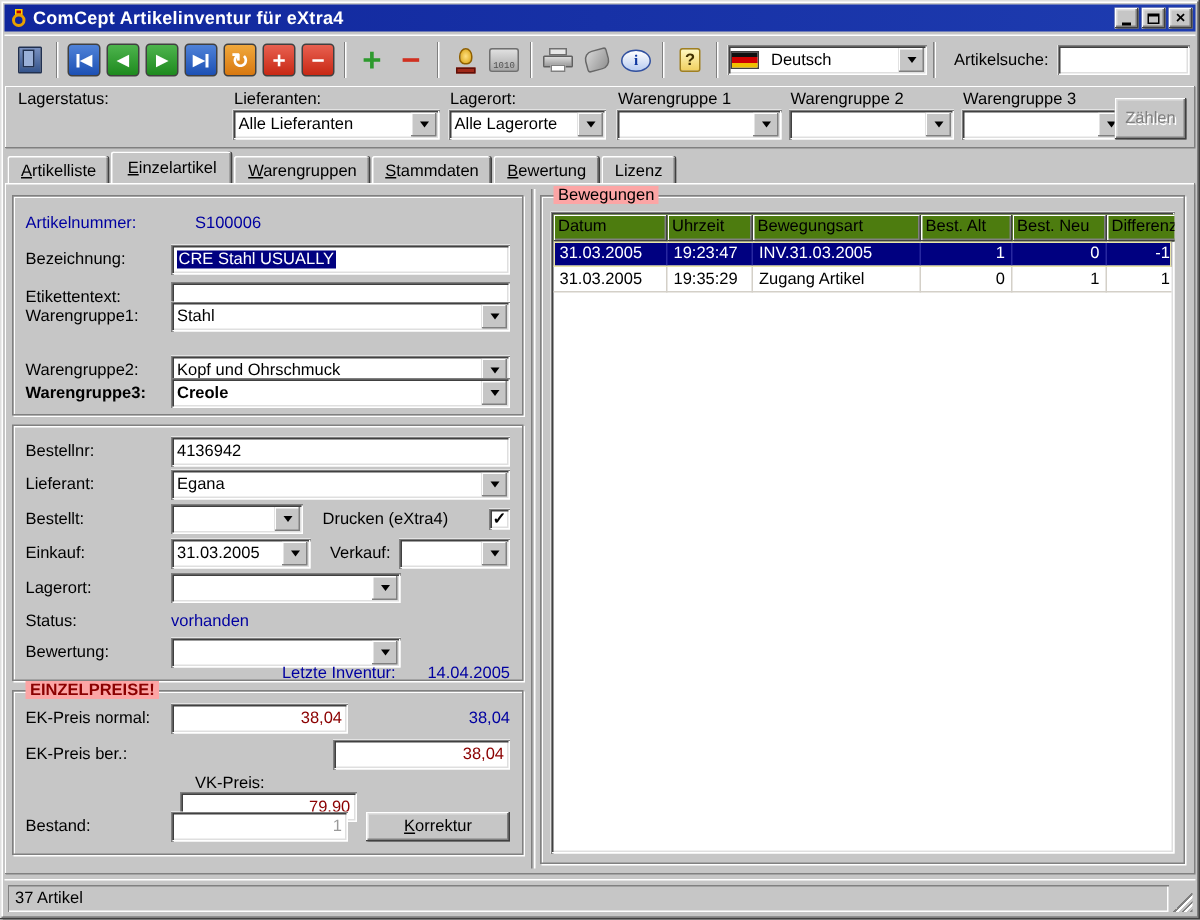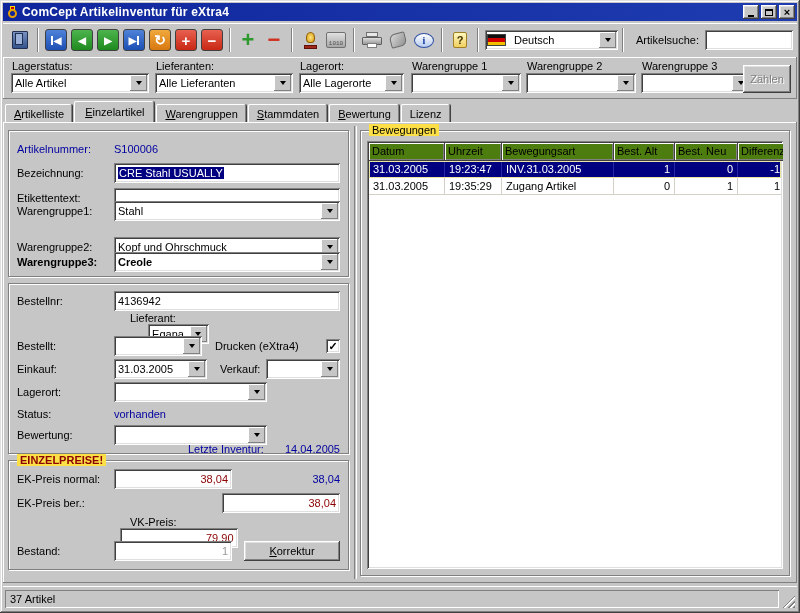--- a/index.html
+++ b/index.html
@@ -75,21 +75,21 @@
 
   
   .tabstrip { position:absolute; top:101px; left:3px; right:3px; height:21px; display:flex; align-items:flex-end; padding-left:2px; z-index:3; }
   .tab { height:18px; padding:2px 9px 0; margin-right:1px; background:#c6c6c6; box-shadow: inset -1px 0 0 #404040, inset 1px 0 0 #ffffff, inset 0 1px 0 #ffffff, inset -2px 0 0 #808080; border-radius:2px 2px 0 0; display:flex; align-items:center; }
   .tab.active { height:21px; padding:0 11px; font-weight:normal; position:relative; z-index:4; box-shadow: inset -1px 0 0 #404040, inset 1px 0 0 #ffffff, inset 0 1px 0 #ffffff, inset -2px 0 0 #808080; }
   .tab .acc::first-letter { text-decoration:underline; }
   .tabpage { position:absolute; top:122px; left:3px; right:3px; bottom:30px; background:#c6c6c6; z-index:2; }
 
   
   .grp { position:absolute; background:#c6c6c6; }
-  .grp-label { position:absolute; top:-7px; left:8px; background:#fde047; padding:0 3px; }
+  .grp-label { position:absolute; top:-7px; left:8px; background:#fca5a5; padding:0 3px; }
   .g1 { left:5px; top:8px;  width:341px; height:147px; }
   .g2 { left:5px; top:161px; width:341px; height:171px; }
   .g3 { left:5px; top:338px; width:341px; height:110px; }
   .g3 .grp-label { color:#8b0000; font-weight:bold; }
   .splitter { position:absolute; left:351px; top:4px; bottom:4px; width:3px; box-shadow: inset 1px 0 0 #808080, inset -1px 0 0 #fff; }
   .gbeweg { left:357px; top:8px; right:7px; bottom:7px; }
 
   .frow { position:absolute; left:8px; right:8px; height:21px; display:flex; align-items:center; }
   .flbl { width:97px; flex:none; }
   .blue   { color:#0000a0; }
@@ -225,26 +225,20 @@
         </span>
     </span>
     <span class="tb-sep"></span>
     <span class="tb-label">Artikelsuche:</span>
     <input class="tb-input" value="" style="">
   </div>
 
   <div class="filterbar raised-thin">
     <div class="filter f1">
       <span class="flabel">Lagerstatus:</span>
-      <span class="combo">
-        <span class="val">Alle Artikel</span>
-        <span class="drop raised-thin">
-            <span class="arrow-dn"></span>
-          </span>
-      </span>
     </div>
     <div class="filter f2">
       <span class="flabel">Lieferanten:</span>
       <span class="combo">
         <span class="val">Alle Lieferanten</span>
         <span class="drop raised-thin">
             <span class="arrow-dn"></span>
           </span>
       </span>
     </div>
@@ -306,21 +300,21 @@
         <span class="acc">Bewertung</span>
       </span>
     <span class="tab">
         <span>Lizenz</span>
       </span>
   </div>
 
   <div class="tabpage raised-thin">
 
     <div class="grp groove g1">
-      <div class="frow" style="top:7px;">
+      <div class="frow" style="top:7px;gap:16px;">
         <span class="flbl blue">Artikelnummer:</span>
         <span class="blue">S100006</span>
       </div>
       <div class="frow" style="top:31px;">
         <span class="flbl">Bezeichnung:</span>
         <span class="field grow">
             <span class="sel-text">CRE Stahl USUALLY</span>
           </span>
       </div>
       <div class="frow" style="top:56px;">
@@ -362,21 +356,21 @@
       </div>
     </div>
 
     <div class="grp groove g2">
       <div class="frow" style="top:6px;">
         <span class="flbl">Bestellnr:</span>
         <span class="field grow">
             <span>4136942</span>
           </span>
       </div>
-      <div class="frow" style="top:28px;flex-direction:column;">
+      <div class="frow" style="top:28px;">
         <span class="flbl">Lieferant:</span>
         <span class="combo" style="flex:1;">
           <span class="val">Egana</span>
           <span class="drop raised-thin">
               <span class="arrow-dn"></span>
             </span>
         </span>
       </div>
       <div class="frow" style="top:51px;">
         <span class="flbl">Bestellt:</span>

